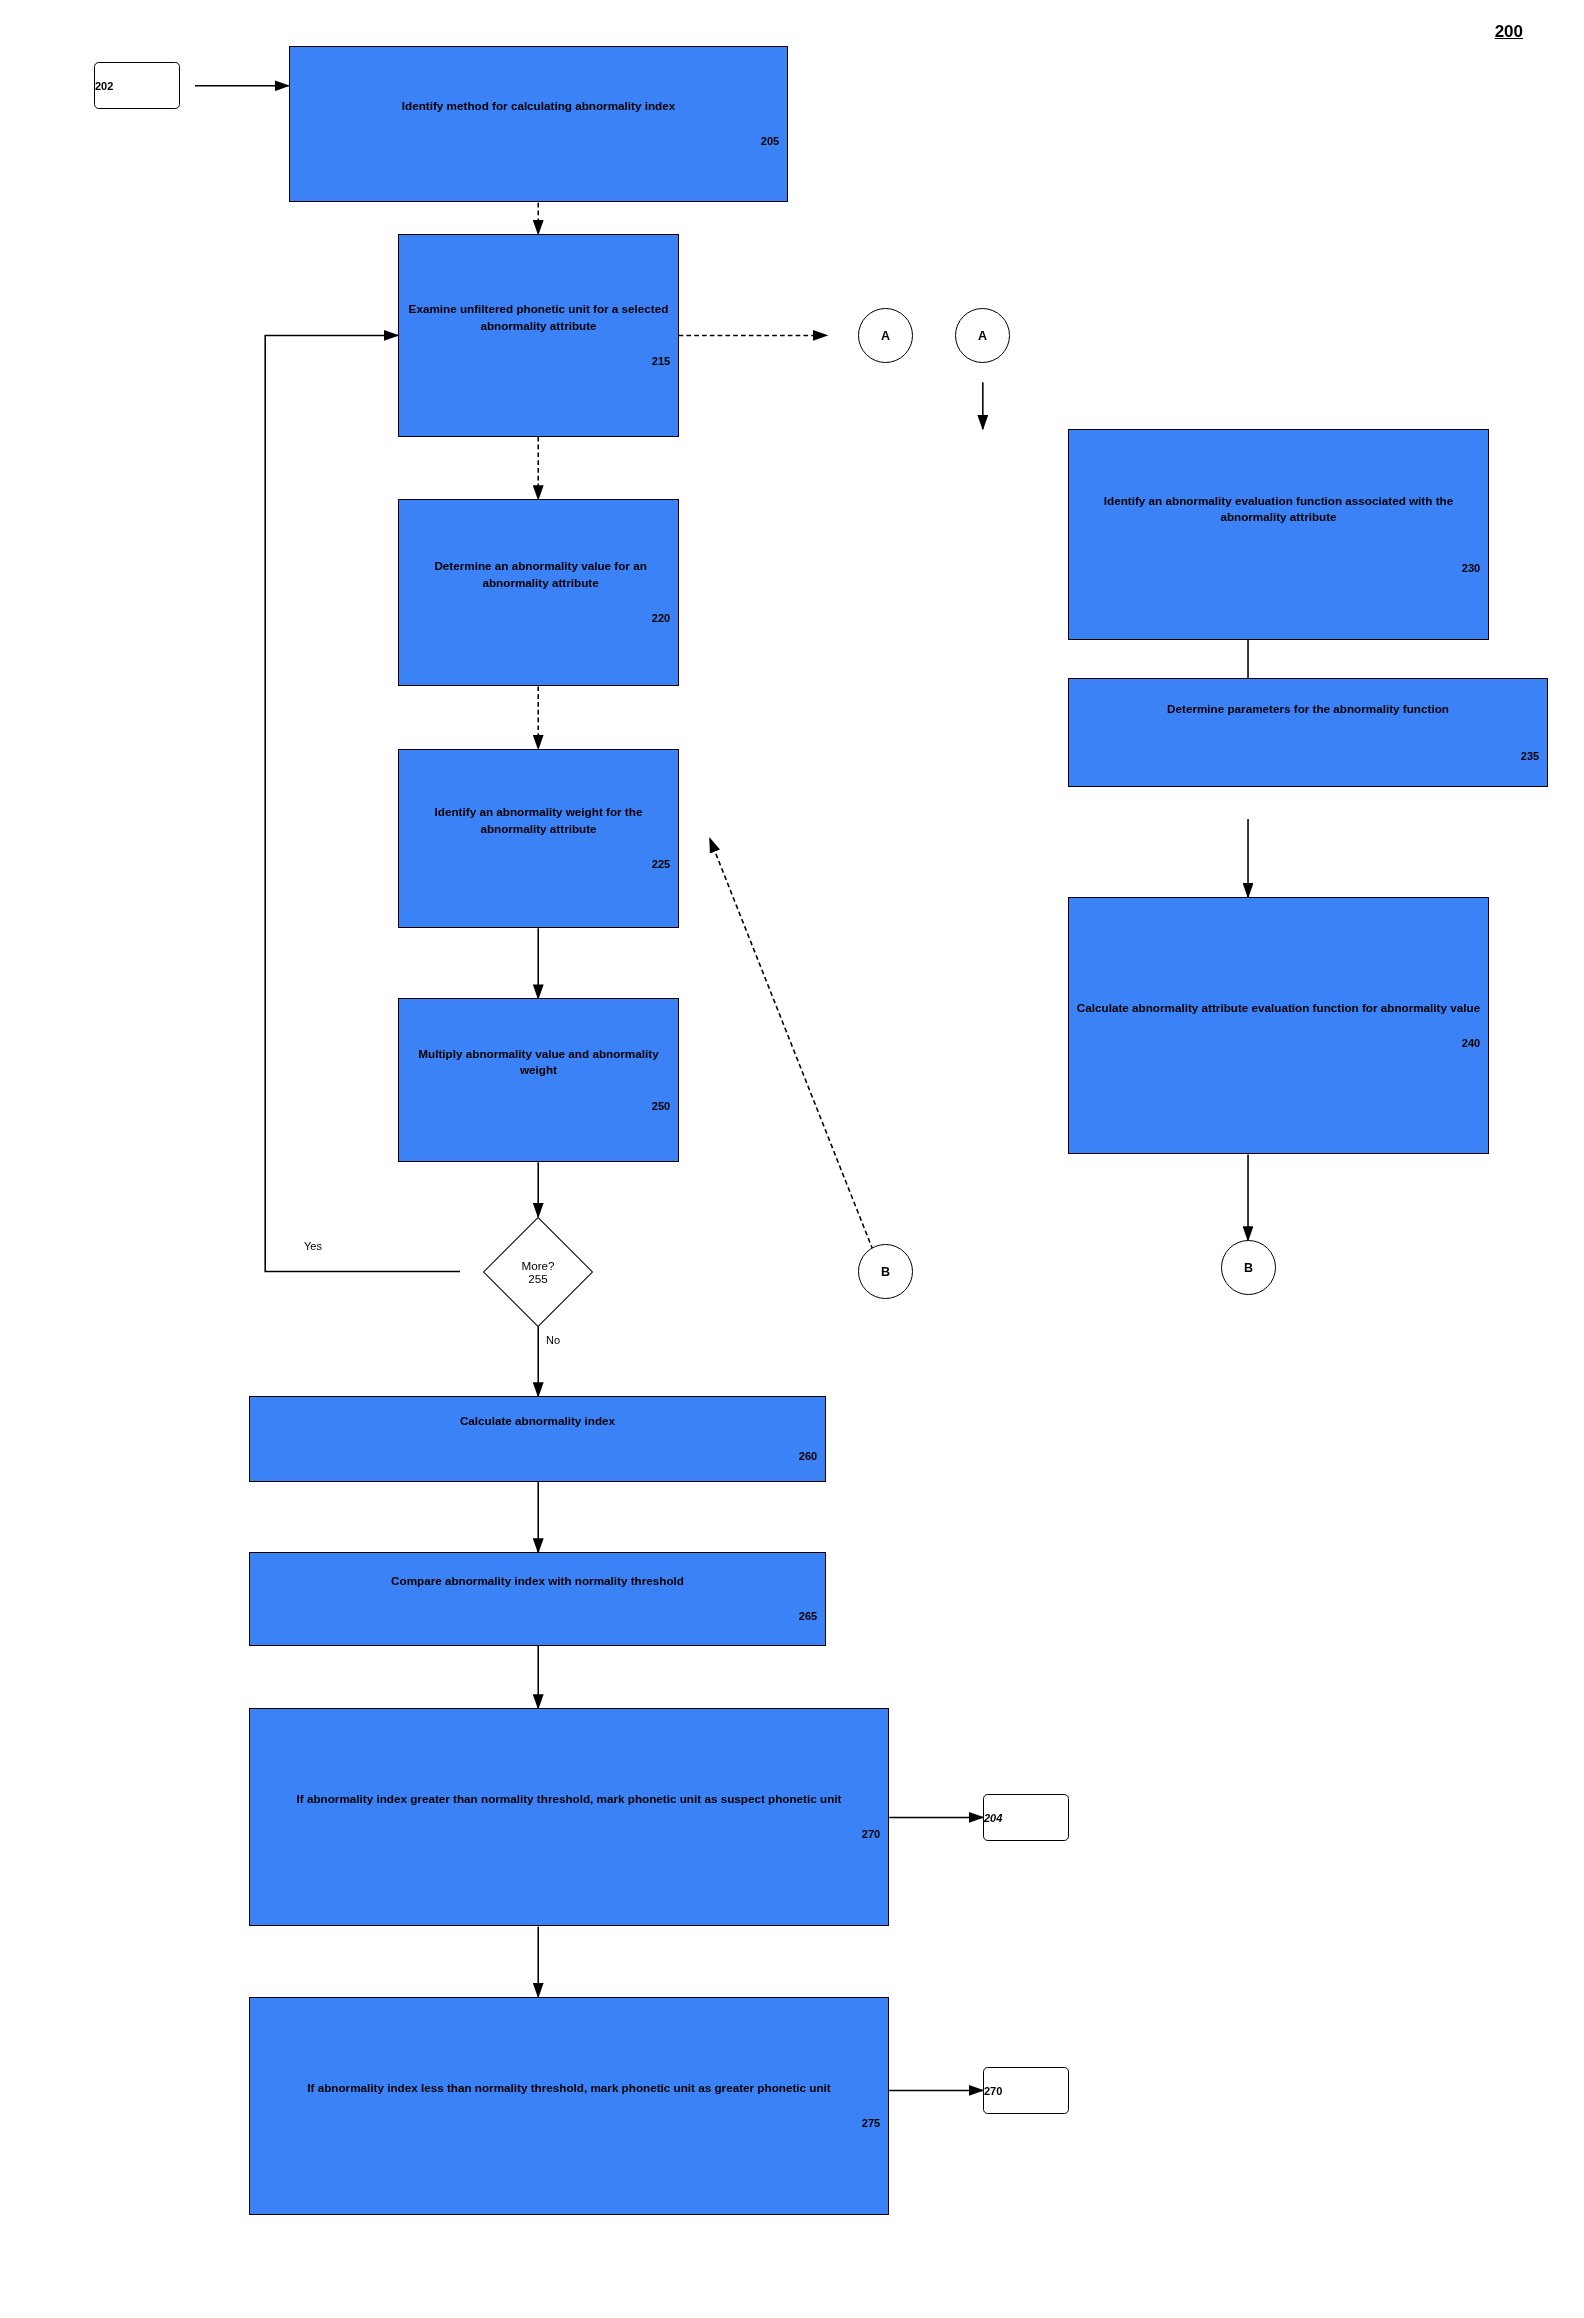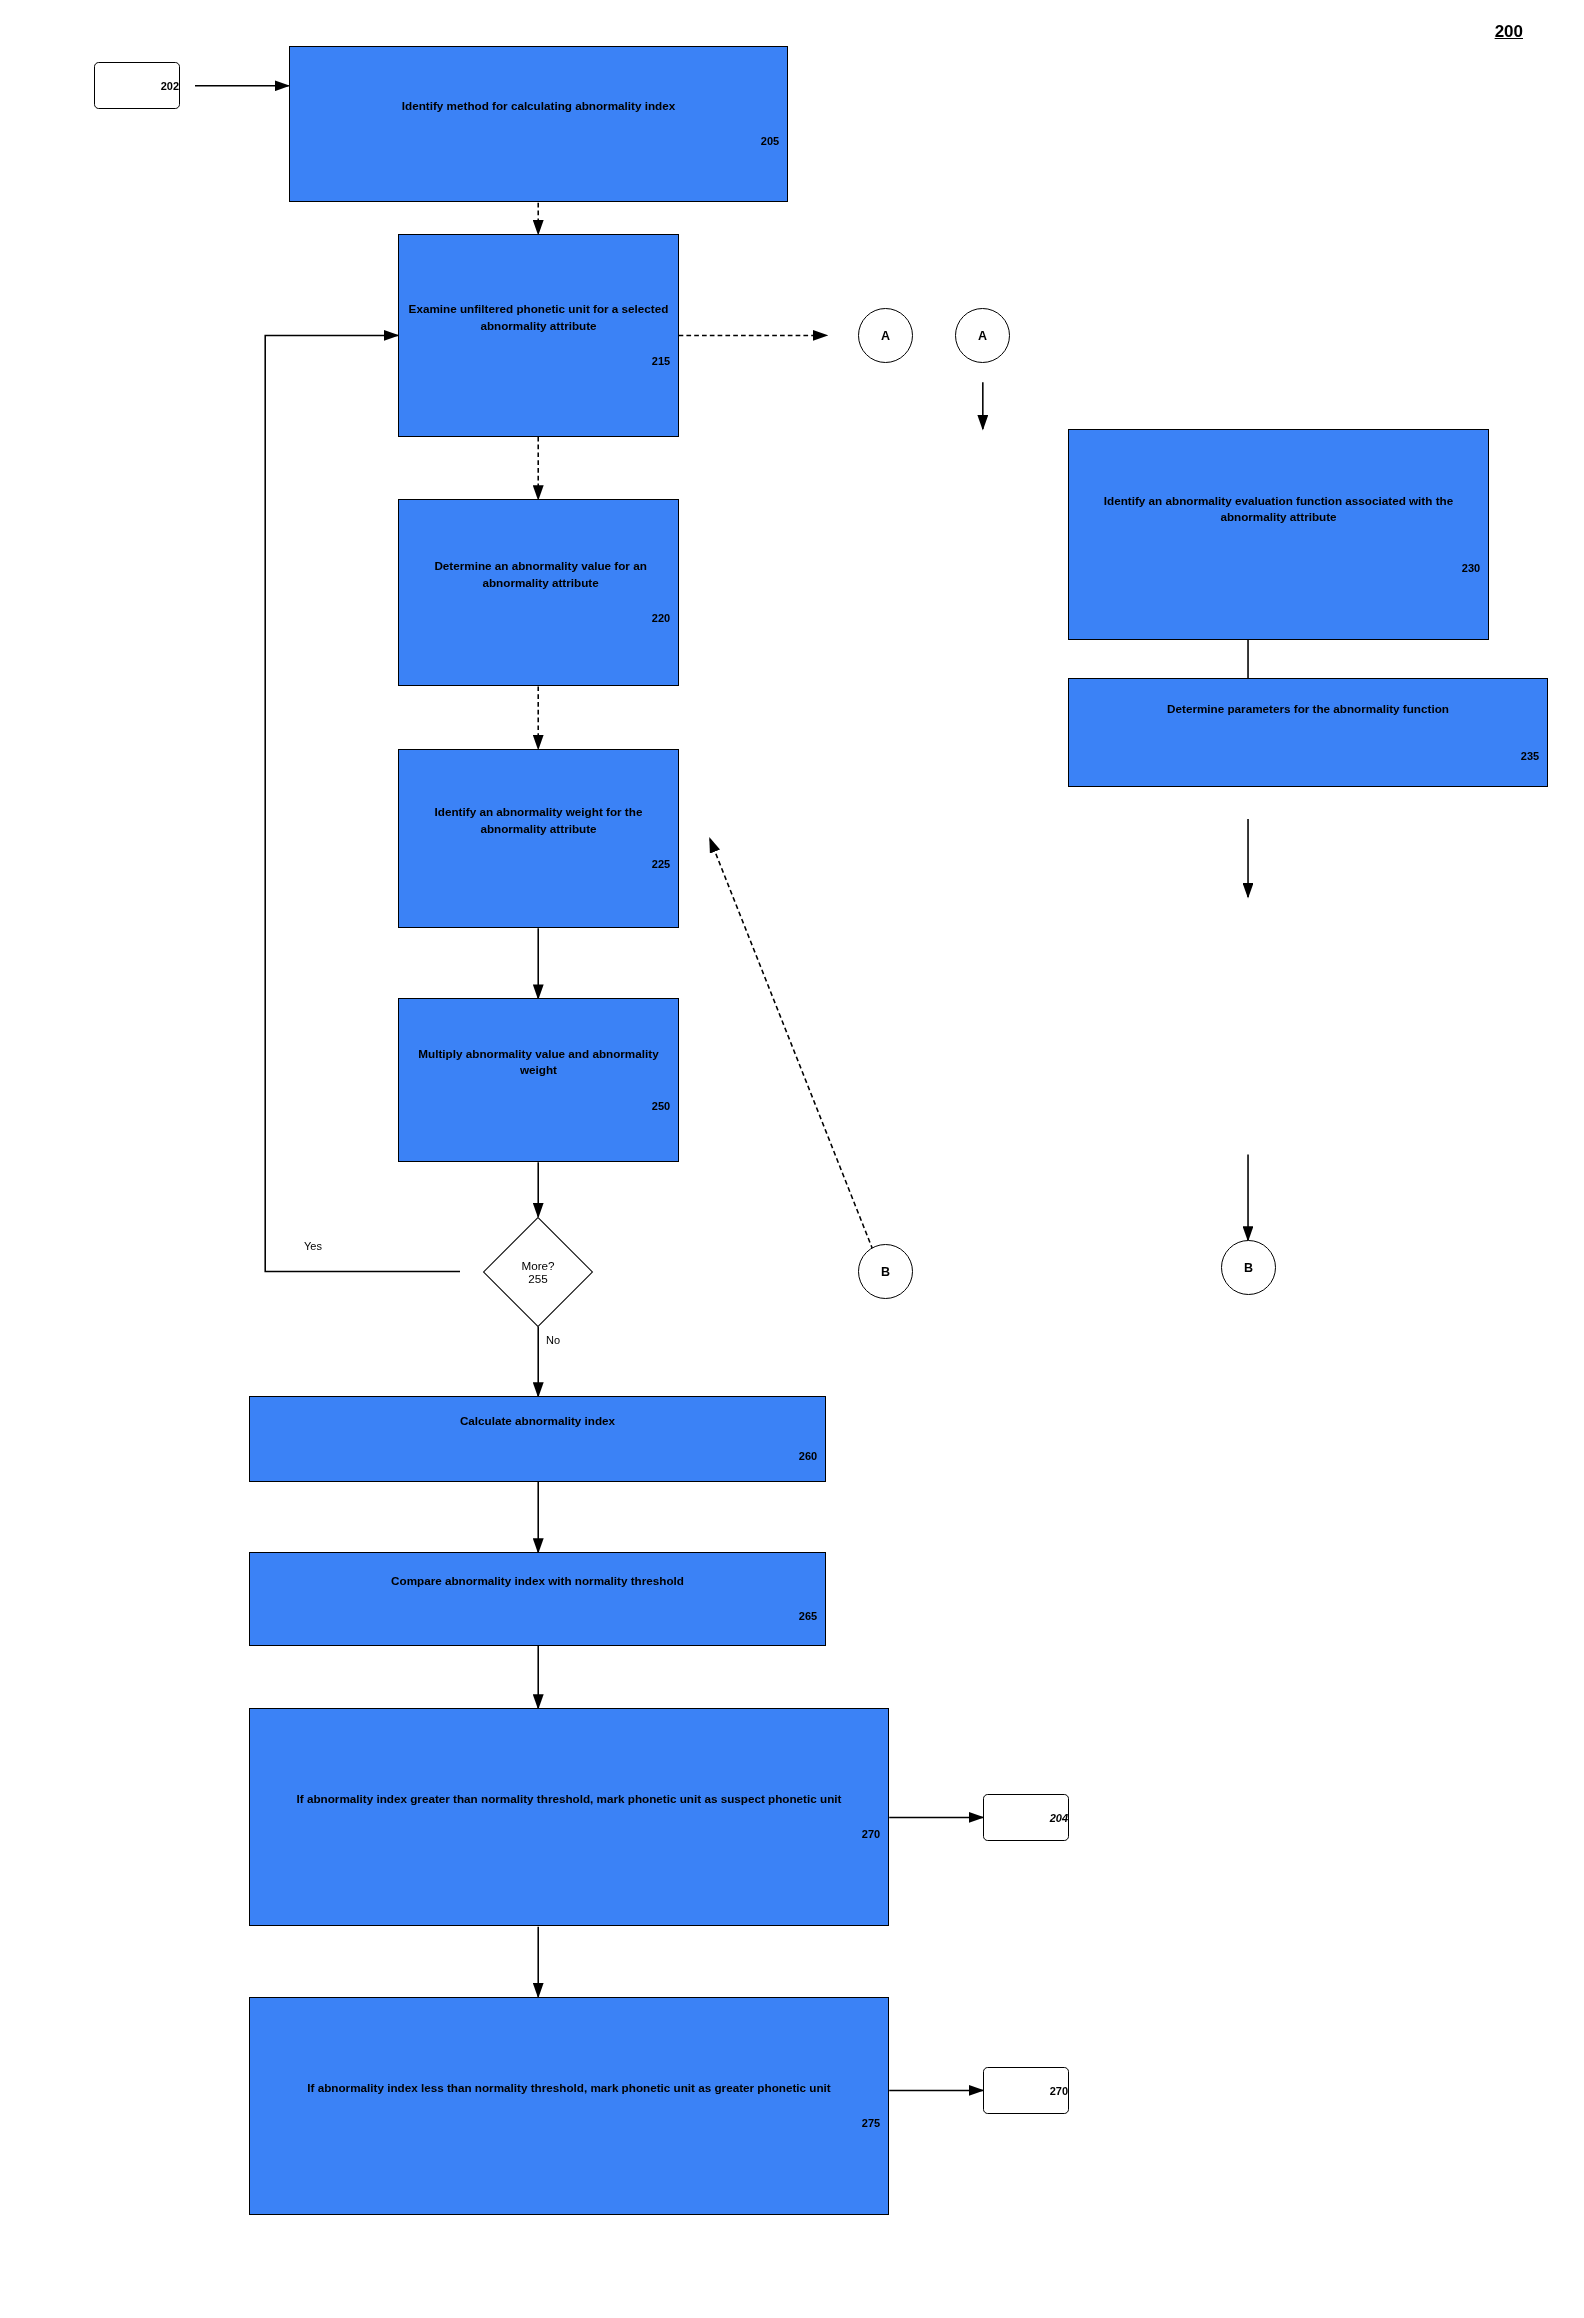--- a/index.html
+++ b/index.html
@@ -101,21 +101,21 @@
       height: 2319px;
       pointer-events: none;
     }
 
     .small-rect {
       position: absolute;
       border: 1.6px solid #000;
       background: #fff;
       display: flex;
       align-items: center;
-      justify-content: flex-end;
+      justify-content: flex-start;
       font-size: 11px;
       font-weight: bold;
       text-align: center;
     }
 
     
     .conn-label {
       position: absolute;
       font-size: 11px;
     }
@@ -248,20 +248,24 @@
   <div class="flow-box" style="left:1068px; top:429px; width:421px; height:211px;gap:15px;">
     <span>Identify an abnormality evaluation function associated with the abnormality attribute</span>
     <span class="step-num">230</span>
   </div>
 
   <div class="flow-box" style="left:1068px; top:678px; width:480px; height:109px;gap:12px;">
     <span>Determine parameters for the abnormality function</span>
     <span class="step-num">235</span>
   </div>
 
+  <div class="flow-box" style="left:1068px; top:897px; width:421px; height:257px;">
+    <span>Calculate abnormality attribute evaluation function for abnormality value</span>
+    <span class="step-num">240</span>
+  </div>
 
   <div class="circle-node" style="left:1221px; top:1240px; width:55px; height:55px;">
     <span>B</span>
   </div>
 
   <div class="circle-node" style="left:858px; top:1244px; width:55px; height:55px;">
     <span>B</span>
   </div>
 
   <div class="small-rect" style="left:983px; top:1794px; width:86px; height:47px; border-radius:4.7px;font-style:italic;">

